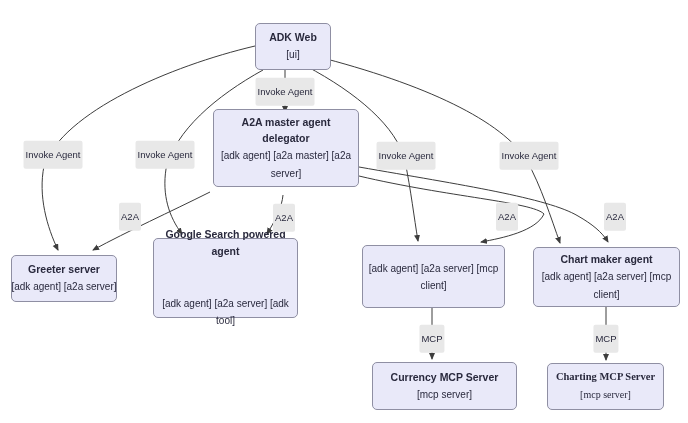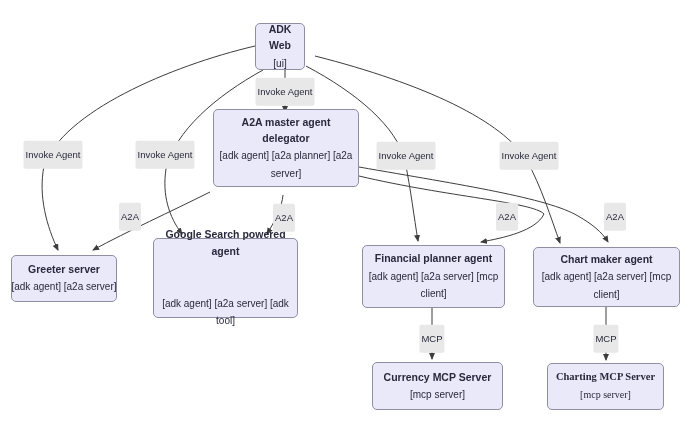--- a/index.html
+++ b/index.html
@@ -80,51 +80,50 @@
     <path class="edge" d="M306,66 C357,93 397,127 405,161 C411,191 414,217 418,241" marker-end="url(#arrow)"></path>
     <path class="edge" d="M315,56 C425,84 503,121 527,161 C541,186 551,218 560,243" marker-end="url(#arrow)"></path>
     <path class="edge" d="M210,192 C170,212 128,231 93,250" marker-end="url(#arrow)"></path>
     <path class="edge" d="M283,195 C282,207 275,221 267,234" marker-end="url(#arrow)"></path>
     <path class="edge" d="M359,176 C448,197 533,202 544,214 C536,231 503,238 481,242" marker-end="url(#arrow)"></path>
     <path class="edge" d="M359,167 C462,185 548,198 578,216 C592,224 602,232 608,242" marker-end="url(#arrow)"></path>
     <path class="edge" d="M432,308 L432,359" marker-end="url(#arrow)"></path>
     <path class="edge" d="M606,307 L606,360" marker-end="url(#arrow)"></path>
   </svg>
 
-  <div class="node" style="left:255px; top:23px; width:50px; height:47px;">
+  <div class="node" style="left:255px; top:23px; width:76px; height:47px;">
     <div class="node-title">ADK Web</div>
     <div class="node-sub nowrap">[ui]</div>
   </div>
 
   <div class="node" style="left:213px; top:109px; width:146px; height:78px;">
     <div class="node-title w100">A2A master agent delegator</div>
-    <div class="node-sub">[adk agent] [a2a planner] [a2a server]</div>
+    <div class="node-sub">[adk agent] [a2a master] [a2a server]</div>
   </div>
 
   <div class="node" style="left:11px; top:255px; width:106px; height:47px;">
     <div class="node-title">Greeter server</div>
     <div class="node-sub nowrap">[adk agent] [a2a server]</div>
   </div>
 
   <div class="node" style="left:153px; top:238px; width:145px; height:80px;gap:35px;">
     <div class="node-title">Google Search powered agent</div>
     <div class="node-sub">[adk agent] [a2a server] [adk tool]</div>
   </div>
 
   <div class="node" style="left:362px; top:245px; width:143px; height:63px;">
-    <div class="node-title">Financial planner agent</div>
     <div class="node-sub">[adk agent] [a2a server] [mcp client]</div>
   </div>
 
   <div class="node" style="left:533px; top:247px; width:147px; height:60px;">
     <div class="node-title">Chart maker agent</div>
     <div class="node-sub">[adk agent] [a2a server] [mcp client]</div>
   </div>
 
-  <div class="node" style="left:372px; top:362px; width:131px; height:48px;">
+  <div class="node" style="left:372px; top:362px; width:145px; height:48px;">
     <div class="node-title">Currency MCP Server</div>
     <div class="node-sub nowrap">[mcp server]</div>
   </div>
 
   <div class="node" style="left:547px; top:363px; width:117px; height:47px;font-family:Liberation Serif, serif;">
     <div class="node-title">Charting MCP Server</div>
     <div class="node-sub nowrap">[mcp server]</div>
   </div>
 
   <div class="edge-label" style="left:285px; top:92px;">Invoke Agent</div>

